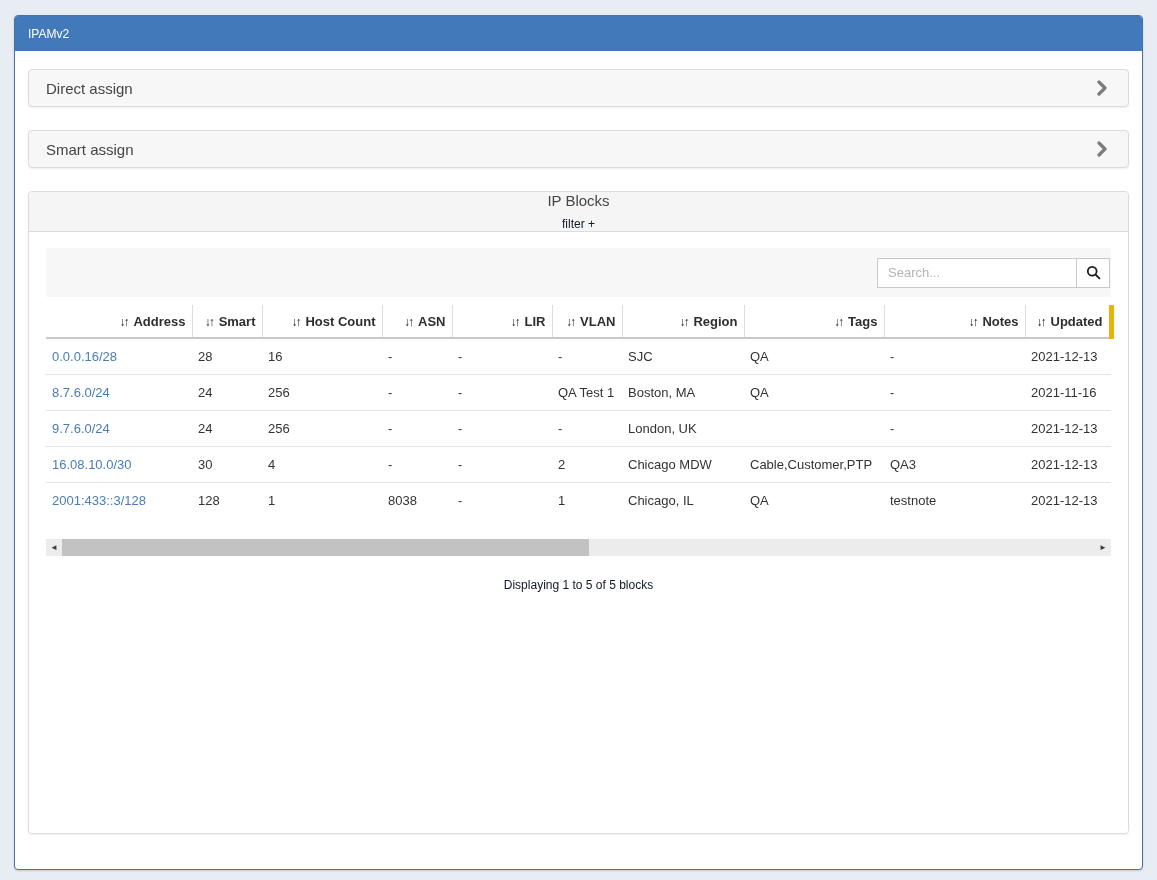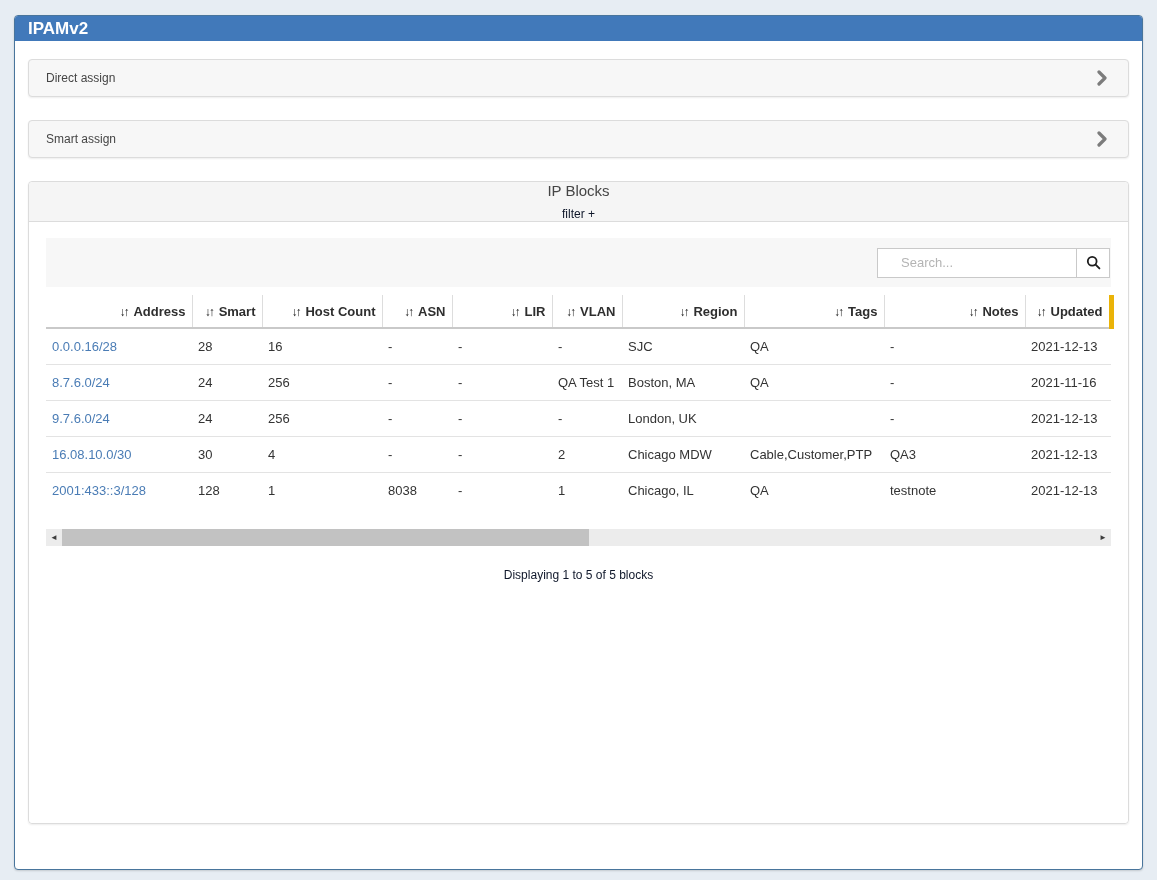--- a/index.html
+++ b/index.html
@@ -13,46 +13,45 @@
   .app-panel {
     position: absolute;
     left: 14px; top: 15px;
     width: 1129px; height: 855px;
     background: #fff;
     border: 1px solid #49759c;
     border-radius: 4px;
     box-shadow: 0 1px 2px rgba(0,0,0,0.15);
   }
   .app-header {
-    height: 25px;
+    height: 35px;
     background: #4179ba;
     border-radius: 3px 3px 0 0;
     color: #fff;
     display: flex;
     align-items: center;
     padding: 0 13px;
-    font-size: 17px;
-    font-weight: bold;
+    font-size: 12px;
   }
   .app-body { padding: 18px 13px 0 13px; }
 
   .assign-panel {
     height: 38px;
     background: #f7f7f7;
     border: 1px solid #dcdcdc;
     border-radius: 4px;
     box-shadow: 0 1px 2px rgba(0,0,0,0.07);
     display: flex;
     align-items: center;
     justify-content: space-between;
     padding: 0 20px 0 17px;
     margin-bottom: 23px;
     cursor: pointer;
   }
-  .assign-label { font-size: 12px; color: #454545; }
+  .assign-label { font-size: 15px; color: #454545; }
   .chevron { display: flex; align-items: center; }
 
   .blocks-panel {
     border: 1px solid #dcdcdc;
     border-radius: 4px;
     box-shadow: 0 1px 2px rgba(0,0,0,0.07);
   }
   .blocks-header {
     height: 40px;
     background: #f5f5f5;
@@ -80,21 +79,21 @@
     display: flex;
     align-items: center;
     justify-content: flex-end;
     padding-right: 1px;
   }
   .search-group { display: flex; }
   .search-input {
     width: 200px; height: 30px;
     border: 1px solid #c9c9c9;
     background: #fff;
-    padding: 0 23px;
+    padding: 0 10px;
     font-size: 13px;
     font-family: inherit;
     color: #333;
     outline: none;
   }
   .search-input::placeholder { color: #b4b4b4; }
   .search-btn {
     width: 34px; height: 30px;
     border: 1px solid #c9c9c9;
     margin-left: -1px;

